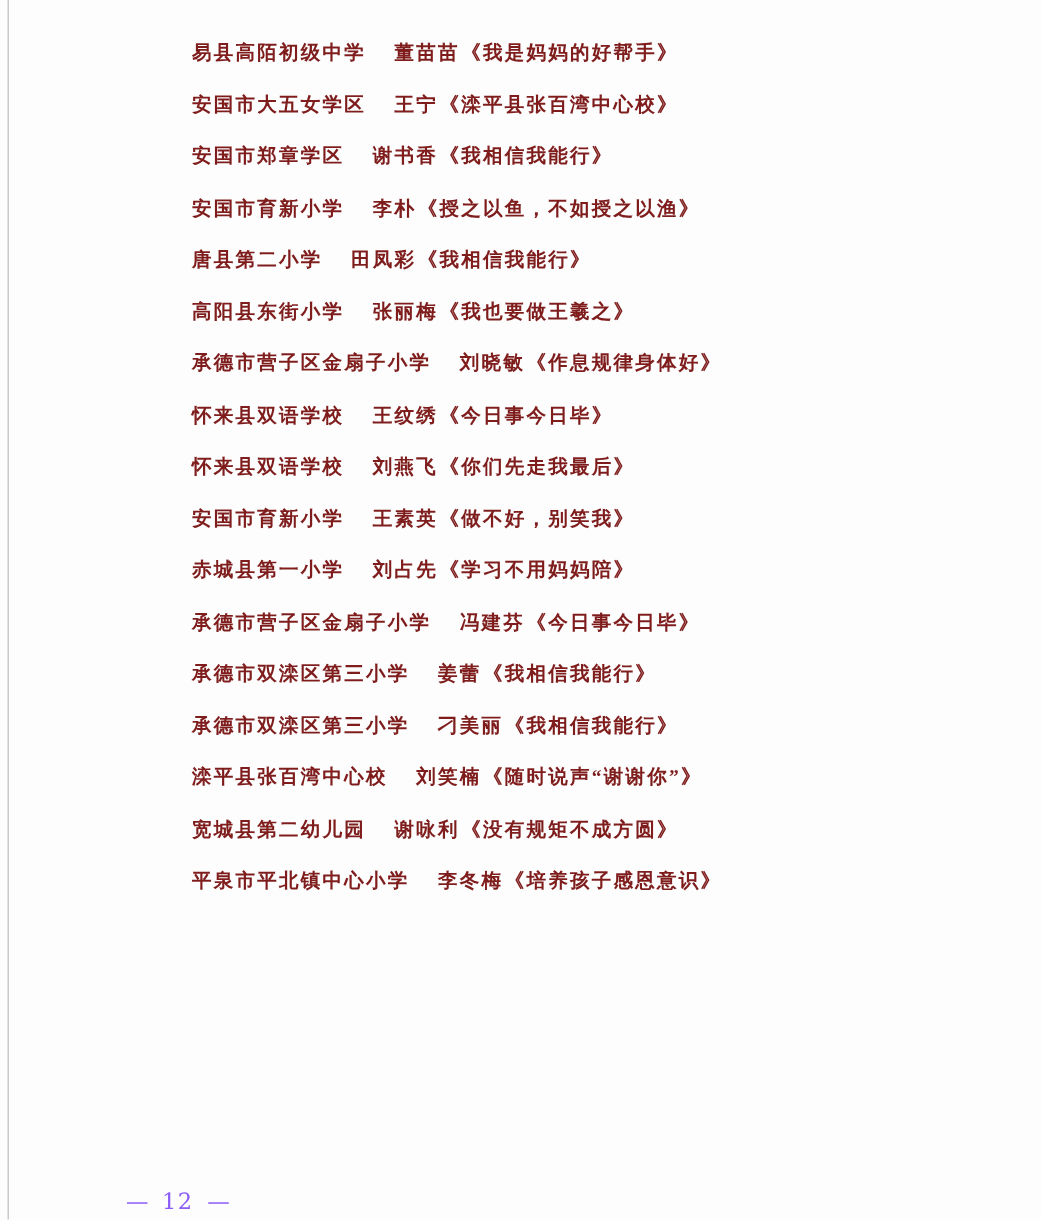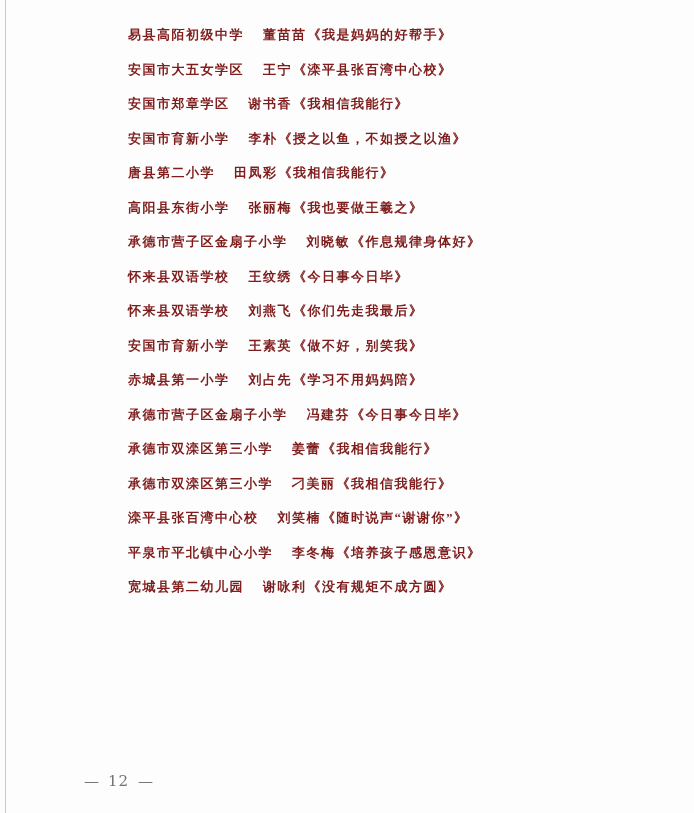--- a/index.html
+++ b/index.html
@@ -39,25 +39,25 @@
   }
   .entry-row .school {
     margin-right: 19px;
   }
   .entry-row .teacher {
     margin-right: 1px;
   }
   .page-footer {
     position: absolute;
     left: 84px;
-    top: 770px;
+    top: 790px;
     height: 22px;
     line-height: 22px;
     font-size: 15px;
-    color: #737373;
+    color: #8b5cf6;
     font-family: "DejaVu Serif", "Liberation Serif", serif;
     white-space: nowrap;
   }
   .page-footer .dash {
     letter-spacing: 0;
   }
   .page-footer .page-num {
     margin: 0 9px;
     letter-spacing: 1px;
   }
@@ -76,17 +76,17 @@
     <div class="entry-row"><span class="school">高阳县东街小学</span><span class="teacher">张丽梅</span><span class="work">《我也要做王羲之》</span></div>
     <div class="entry-row"><span class="school">承德市营子区金扇子小学</span><span class="teacher">刘晓敏</span><span class="work">《作息规律身体好》</span></div>
     <div class="entry-row"><span class="school">怀来县双语学校</span><span class="teacher">王纹绣</span><span class="work">《今日事今日毕》</span></div>
     <div class="entry-row"><span class="school">怀来县双语学校</span><span class="teacher">刘燕飞</span><span class="work">《你们先走我最后》</span></div>
     <div class="entry-row"><span class="school">安国市育新小学</span><span class="teacher">王素英</span><span class="work">《做不好，别笑我》</span></div>
     <div class="entry-row"><span class="school">赤城县第一小学</span><span class="teacher">刘占先</span><span class="work">《学习不用妈妈陪》</span></div>
     <div class="entry-row"><span class="school">承德市营子区金扇子小学</span><span class="teacher">冯建芬</span><span class="work">《今日事今日毕》</span></div>
     <div class="entry-row"><span class="school">承德市双滦区第三小学</span><span class="teacher">姜蕾</span><span class="work">《我相信我能行》</span></div>
     <div class="entry-row"><span class="school">承德市双滦区第三小学</span><span class="teacher">刁美丽</span><span class="work">《我相信我能行》</span></div>
     <div class="entry-row"><span class="school">滦平县张百湾中心校</span><span class="teacher">刘笑楠</span><span class="work">《随时说声“谢谢你”》</span></div>
+    <div class="entry-row"><span class="school">宽城县第二幼儿园</span><span class="teacher">谢咏利</span><span class="work">《没有规矩不成方圆》</span></div>
     <div class="entry-row"><span class="school">平泉市平北镇中心小学</span><span class="teacher">李冬梅</span><span class="work">《培养孩子感恩意识》</span></div>
-    <div class="entry-row"><span class="school">宽城县第二幼儿园</span><span class="teacher">谢咏利</span><span class="work">《没有规矩不成方圆》</span></div>
   </div>
 
 <div class="page-footer"><span class="dash">—</span><span class="page-num">12</span><span class="dash">—</span></div>
 
 </body></html>

